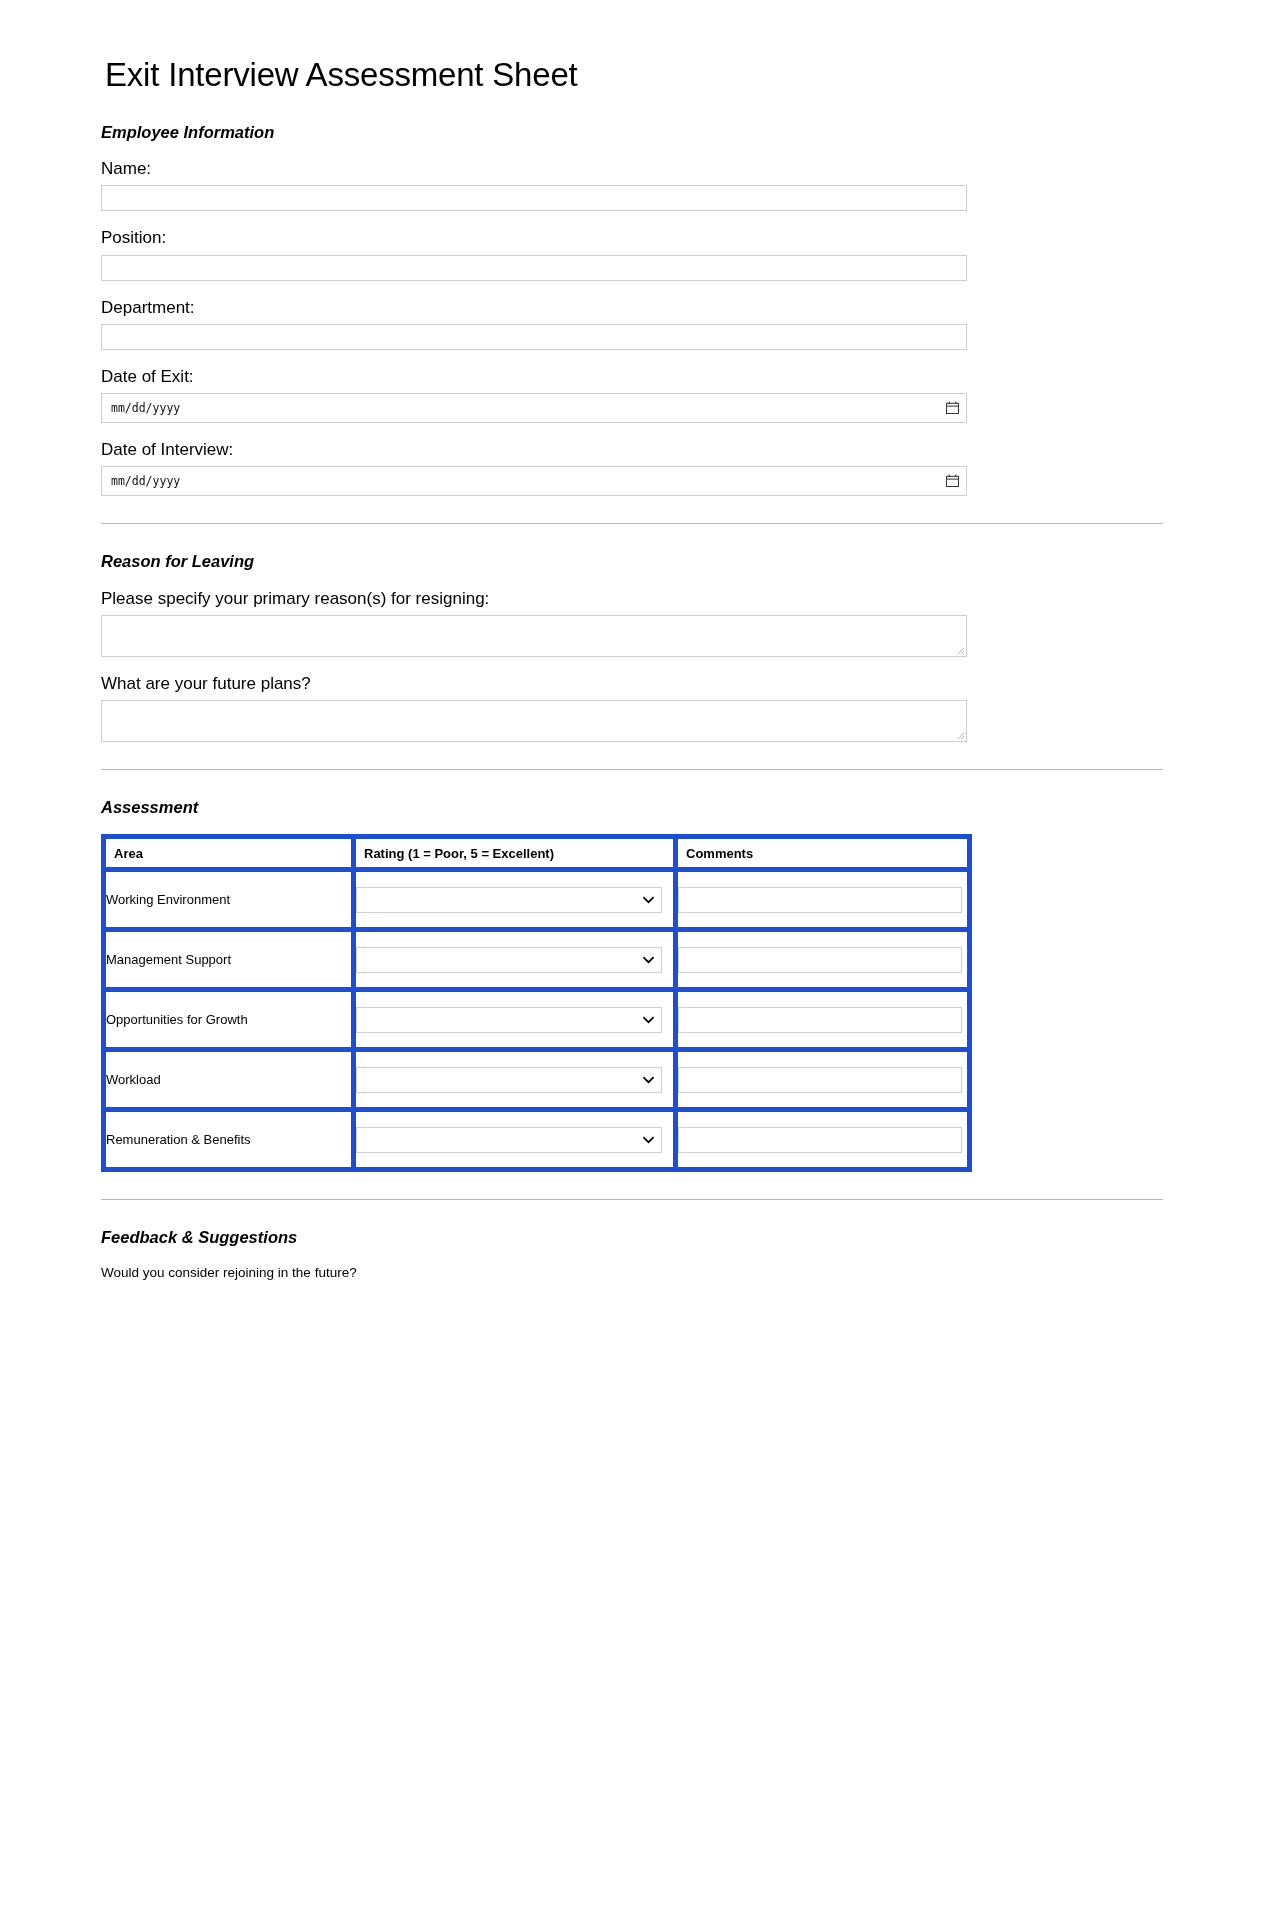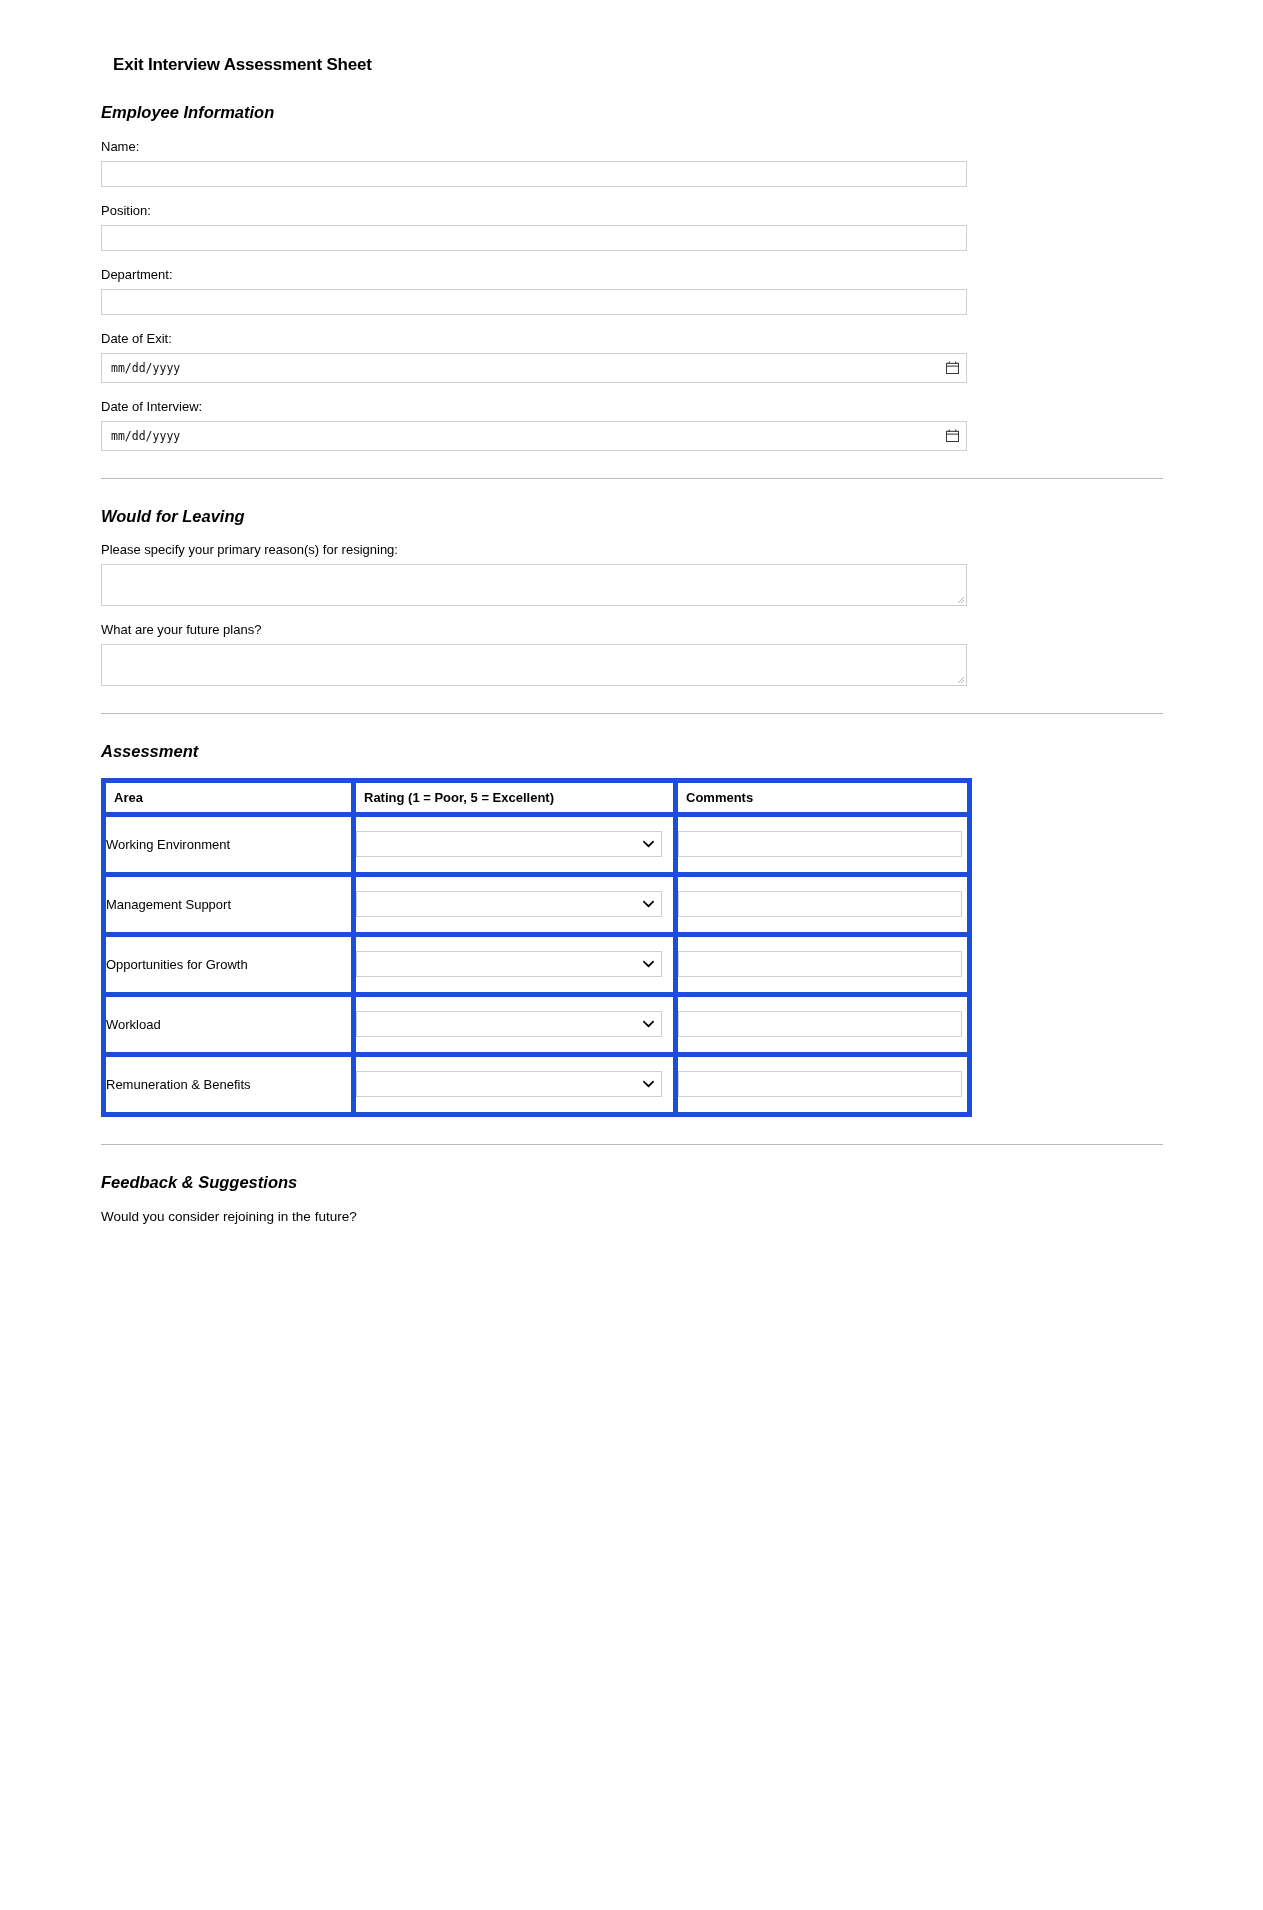--- a/index.html
+++ b/index.html
@@ -11,40 +11,40 @@
     width: 1263px;
     min-height: 1910px;
     font-family: "Liberation Sans", sans-serif;
     color: #000000;
   }
   .page {
     padding: 55px 100px 0 101px;
     box-sizing: border-box;
   }
   h1.form-title {
-    font-size: 17px;
-    font-weight: bold;
-    margin: 0 0 0 12px;
+    font-size: 33px;
+    font-weight: normal;
+    margin: 0 0 0 4px;
     letter-spacing: -0.2px;
     line-height: 1.2;
   }
   h2.section-heading {
     font-size: 16.5px;
     font-weight: bold;
     margin: 28px 0 0 0;
     line-height: 1.2;
     font-style: italic;
   }
   hr.section-rule {
     border: 0;
     border-top: 1px solid #b9b9b9;
     margin: 27px 0 0 0;
   }
   .field-label {
-    font-size: 13px;
+    font-size: 17px;
     line-height: 1.3;
     margin: 16px 0 5px 0;
     display: block;
     color: #000;
   }
   .text-input {
     display: block;
     box-sizing: border-box;
     width: 866px;
     height: 26px;
@@ -198,21 +198,21 @@
     <svg class="calendar-icon" viewBox="0 0 14 14">
       <rect x="0.5" y="2.5" width="13" height="11" fill="none" stroke="#333" stroke-width="1.1"></rect>
       <line x1="0.5" y1="5.5" x2="13.5" y2="5.5" stroke="#333" stroke-width="1.1"></line>
       <line x1="3.5" y1="0.6" x2="3.5" y2="3.2" stroke="#333" stroke-width="1.1"></line>
       <line x1="10.5" y1="0.6" x2="10.5" y2="3.2" stroke="#333" stroke-width="1.1"></line>
     </svg>
   </div>
 
   <hr class="section-rule">
 
-  <h2 class="section-heading">Would for Leaving</h2>
+  <h2 class="section-heading">Reason for Leaving</h2>
 
   <label class="field-label">Please specify your primary reason(s) for resigning:</label>
   <div class="textarea-box">
     <svg class="resize-grip" viewBox="0 0 9 9">
       <line x1="8" y1="2" x2="2" y2="8" stroke="#a9a9a9" stroke-width="0.9"></line>
       <line x1="8" y1="5" x2="5" y2="8" stroke="#a9a9a9" stroke-width="0.9"></line>
     </svg>
   </div>
 
   <label class="field-label">What are your future plans?</label>

